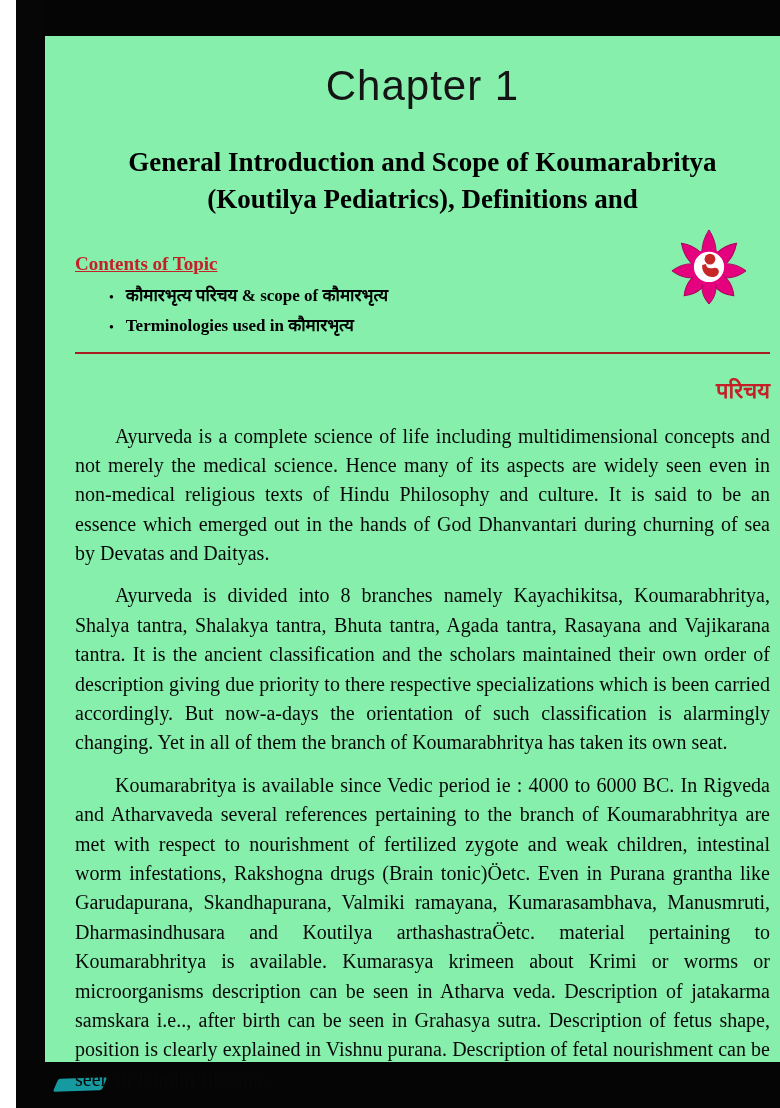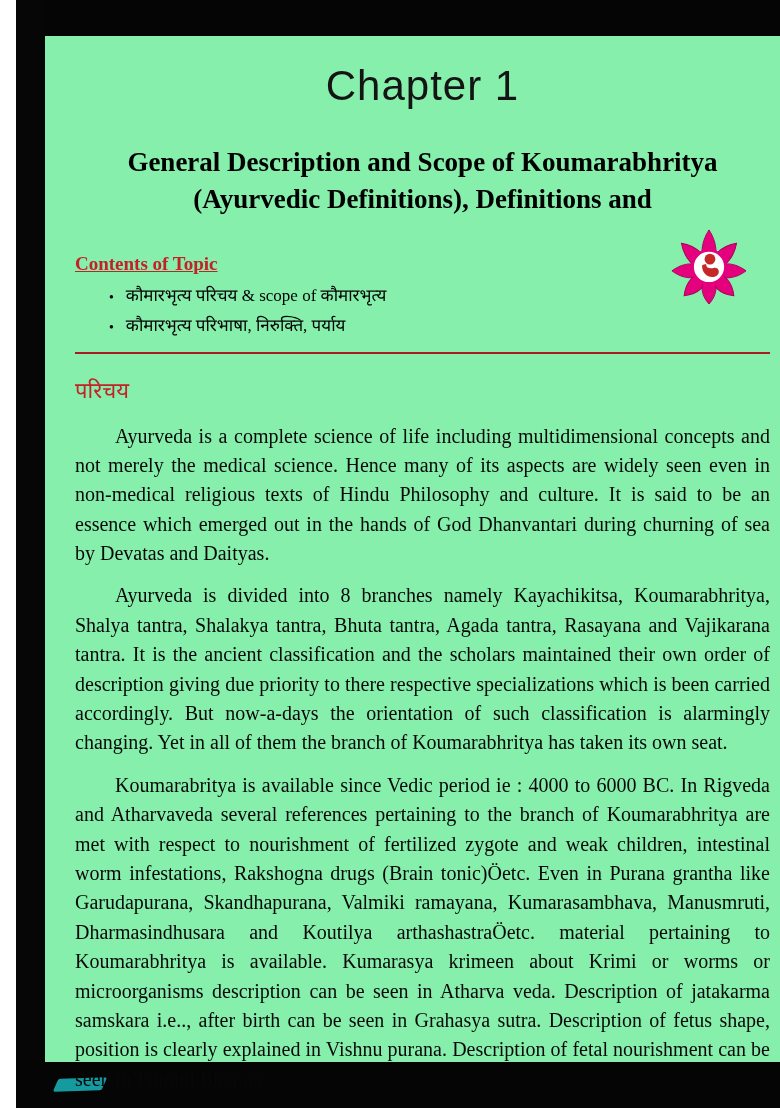--- a/index.html
+++ b/index.html
@@ -77,42 +77,43 @@
     color: #c32127;
     font-weight: 700;
     font-size: 19px;
     margin: 34px 0 8px 0;
     text-decoration: underline;
   }
   .contents-list {
     list-style: none;
     margin: 4px 0 16px 34px;
     padding: 0;
+    font-weight: bold;
   }
   .contents-list li {
     font-size: 17px;
     margin: 7px 0;
     color: #000;
   }
   .contents-list li::before {
     content: "\25CF";
     font-size: 8px;
     vertical-align: 2px;
     margin-right: 12px;
     color: #000;
   }
   .red-rule {
     border: none;
     border-top: 2px solid #a81d22;
     margin: 14px 0 20px 0;
   }
   .section-heading {
     color: #c32127;
-    text-align: left;
-    font-weight: 400;
+    text-align: right;
+    font-weight: 700;
     font-size: 22px;
     margin: 6px 0 18px 0;
   }
   .body-para {
     font-size: 20px;
     line-height: 1.47;
     text-align: justify;
     text-indent: 40px;
     margin: 0 0 13px 0;
     color: #080808;
@@ -128,22 +129,22 @@
   <div class="edge-bottom">
     <div class="scan-artifact"></div>
   </div>
 
   <div class="content">
 
     <h1 class="chapter-title">Chapter 1</h1>
 
     <div class="heading-wrap">
       <h2 class="main-heading">
-        <span>General Description and Scope of Koumarabhritya</span>
-        <span>(Ayurvedic Definitions), Definitions and</span>
+        <span>General Introduction and Scope of Koumarabritya</span>
+        <span>(Koutilya Pediatrics), Definitions and</span>
       </h2>
 
       <div class="logo">
         <svg viewBox="0 0 80 88" width="78" height="86">
           <g transform="translate(40,50)">
             <g fill="#e5007e" stroke="#a8005c" stroke-width="1">
               <path transform="rotate(0)" d="M0,-42 C9,-28 10,-12 0,-2 C-10,-12 -9,-28 0,-42 Z"></path>
               <path transform="rotate(45)" d="M0,-40 C9,-27 10,-12 0,-2 C-10,-12 -9,-27 0,-40 Z"></path>
               <path transform="rotate(-45)" d="M0,-40 C9,-27 10,-12 0,-2 C-10,-12 -9,-27 0,-40 Z"></path>
               <path transform="rotate(90)" d="M0,-38 C9,-26 10,-12 0,-2 C-10,-12 -9,-26 0,-38 Z"></path>
@@ -157,21 +158,21 @@
             <path d="M-7,-6 C-8,4 2,9 8,5 C12,2 10,-4 5,-3 C0,-2 -3,-3 -3,-7 Z" fill="#c62828"></path>
           </g>
         </svg>
       </div>
     </div>
 
     <div class="contents-label">Contents of Topic</div>
 
     <ul class="contents-list">
       <li>कौमारभृत्य परिचय &amp; scope of कौमारभृत्य</li>
-      <li>कौमारभृत्य परिभाषा, निरुक्ति, पर्याय</li>
+      <li>Terminologies used in कौमारभृत्य</li>
     </ul>
 
     <hr class="red-rule">
 
     <h3 class="section-heading">परिचय</h3>
 
     <p class="body-para">Ayurveda is a complete science of life including multidimensional concepts and not merely the medical science. Hence many of its aspects are widely seen even in non-medical religious texts of Hindu Philosophy and culture. It is said to be an essence which emerged out in the hands of God Dhanvantari during churning of sea by Devatas and Daityas.</p>
     <p class="body-para">Ayurveda is divided into 8 branches namely Kayachikitsa, Koumarabhritya, Shalya tantra, Shalakya tantra, Bhuta tantra, Agada tantra, Rasayana and Vajikarana tantra. It is the ancient classification and the scholars maintained their own order of description giving due priority to there respective specializations which is been carried accordingly. But now-a-days the orientation of such classification is alarmingly changing. Yet in all of them the branch of Koumarabhritya has taken its own seat.</p>
     <p class="body-para">Koumarabritya is available since Vedic period ie : 4000 to 6000 BC. In Rigveda and Atharvaveda several references pertaining to the branch of Koumarabhritya are met with respect to nourishment of fertilized zygote and weak children, intestinal worm infestations, Rakshogna drugs (Brain tonic)Öetc. Even in Purana grantha like Garudapurana, Skandhapurana, Valmiki ramayana, Kumarasambhava, Manusmruti, Dharmasindhusara and Koutilya arthashastraÖetc. material pertaining to Koumarabhritya is available. Kumarasya krimeen about Krimi or worms or microorganisms description can be seen in Atharva veda. Description of jatakarma samskara i.e.., after birth can be seen in Grahasya sutra. Description of fetus shape, position is clearly explained in Vishnu purana. Description of fetal nourishment can be seen in Jaimini Bharata.</p>
 

